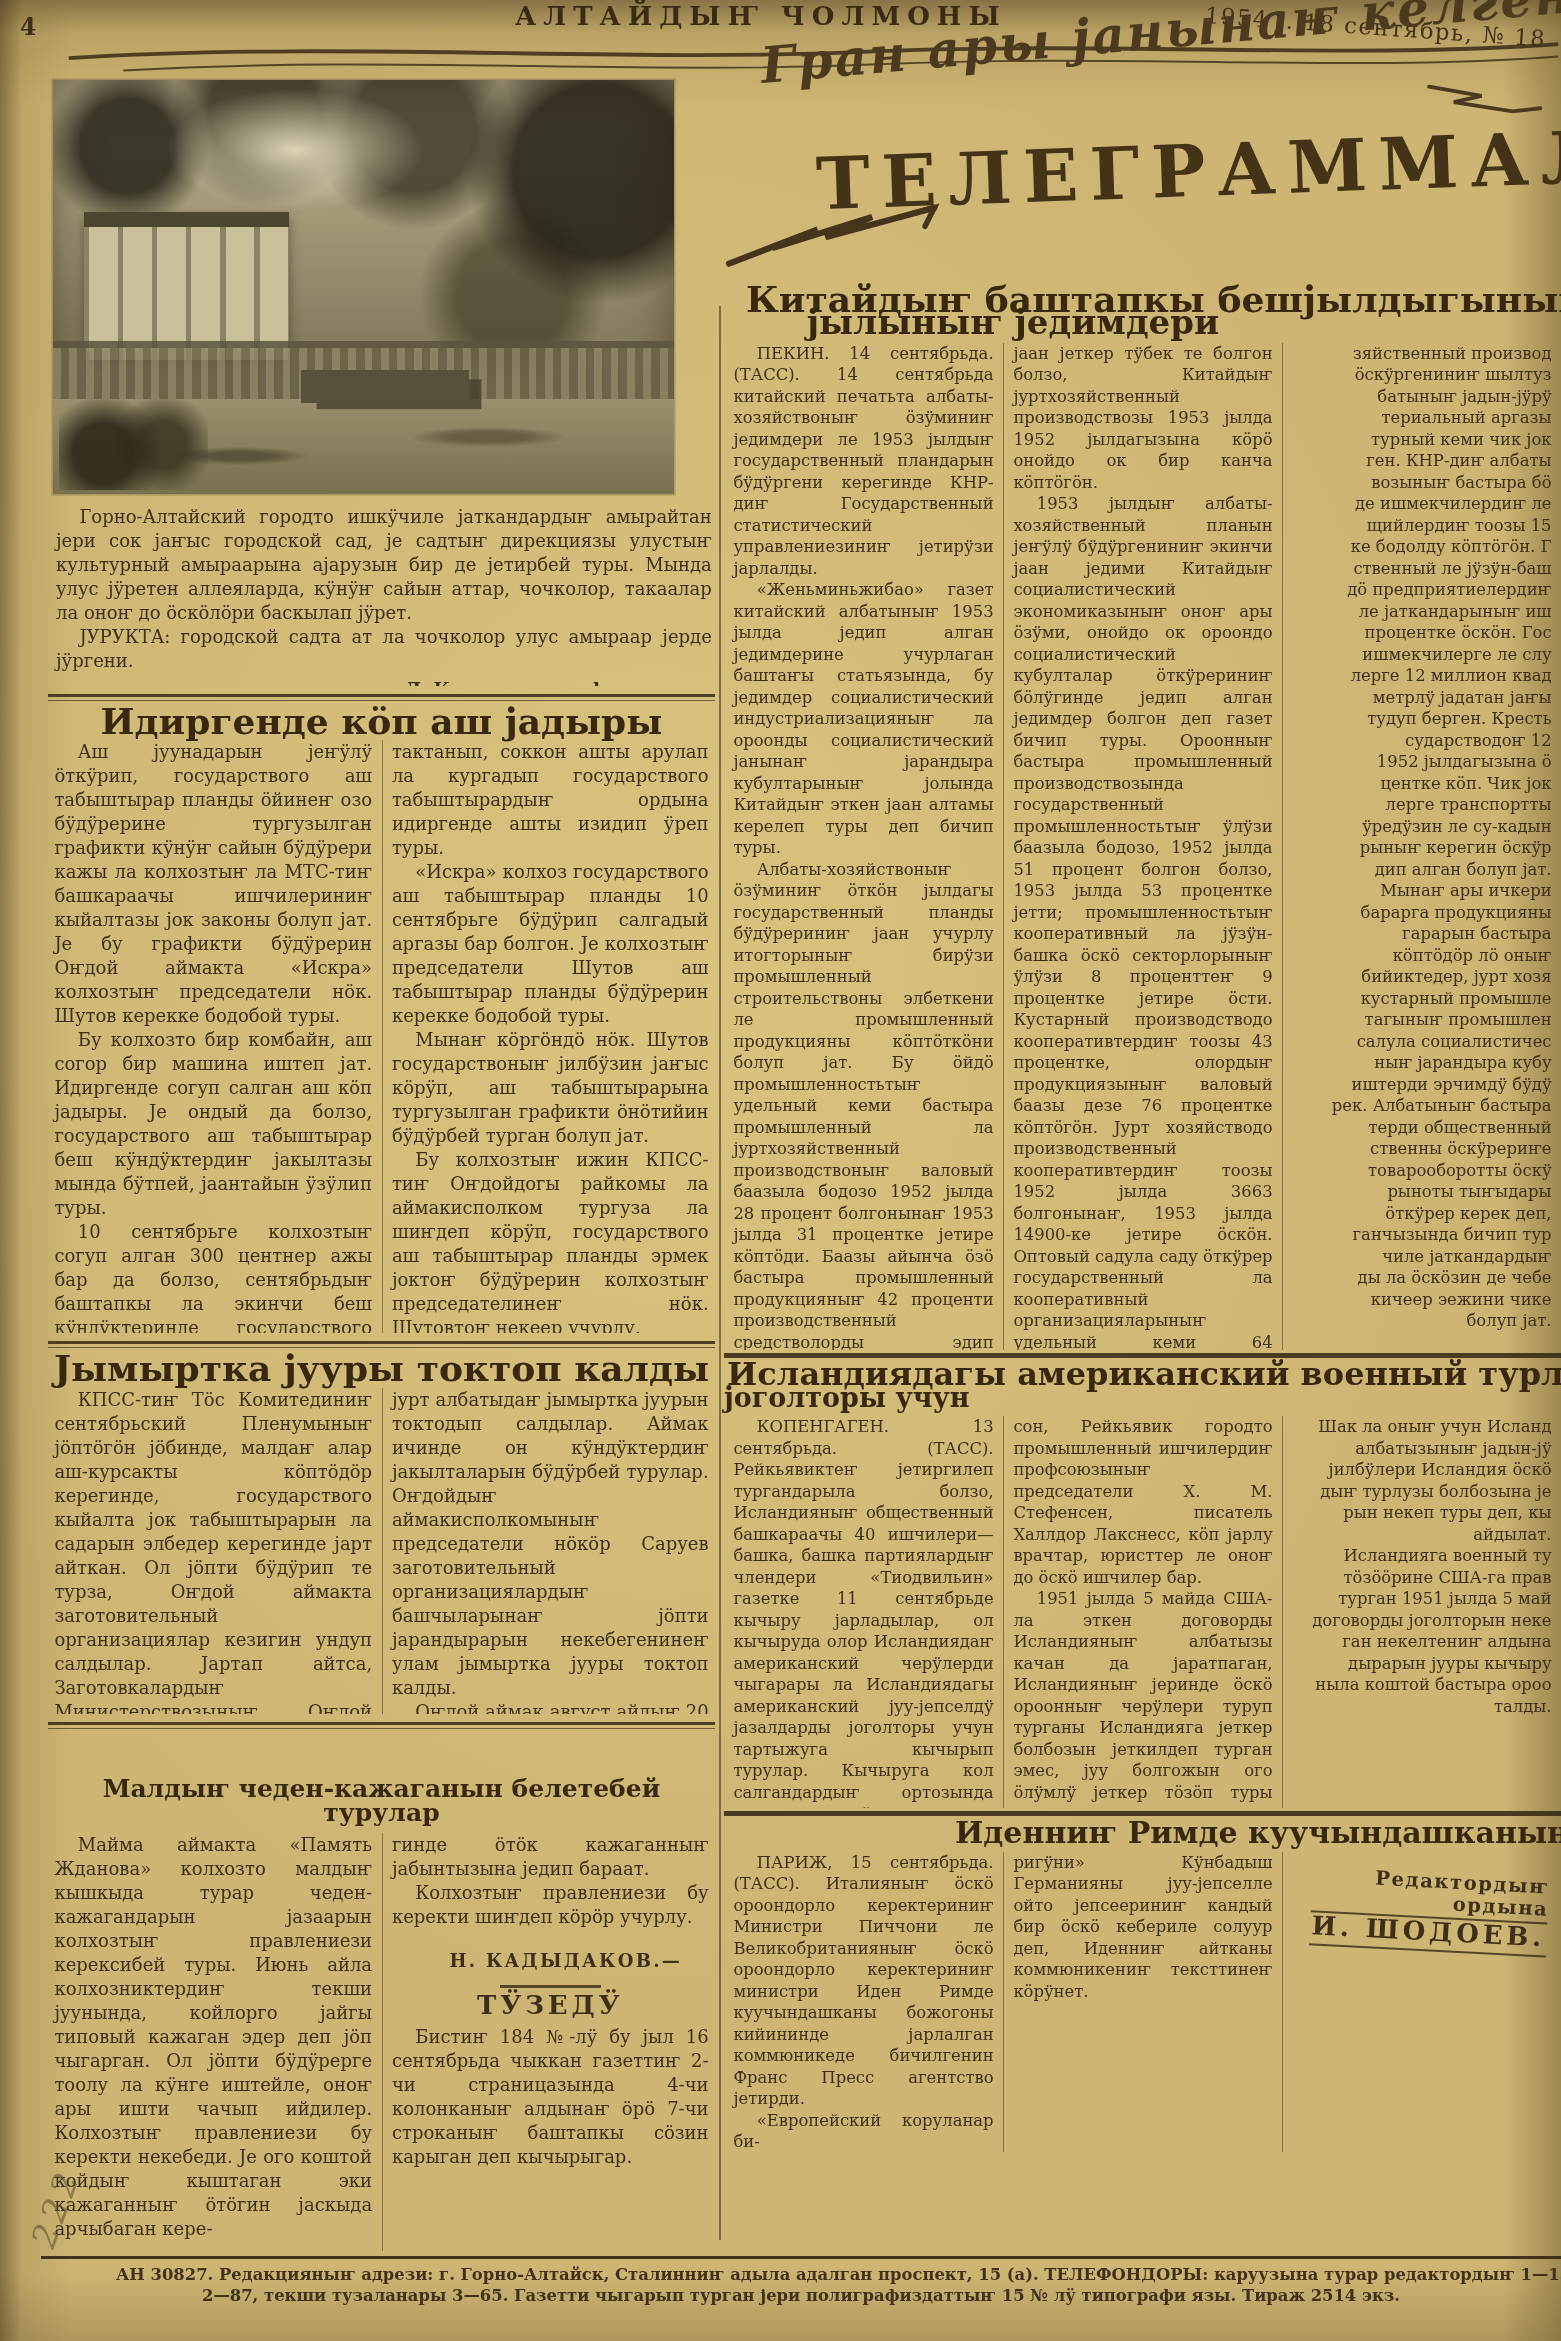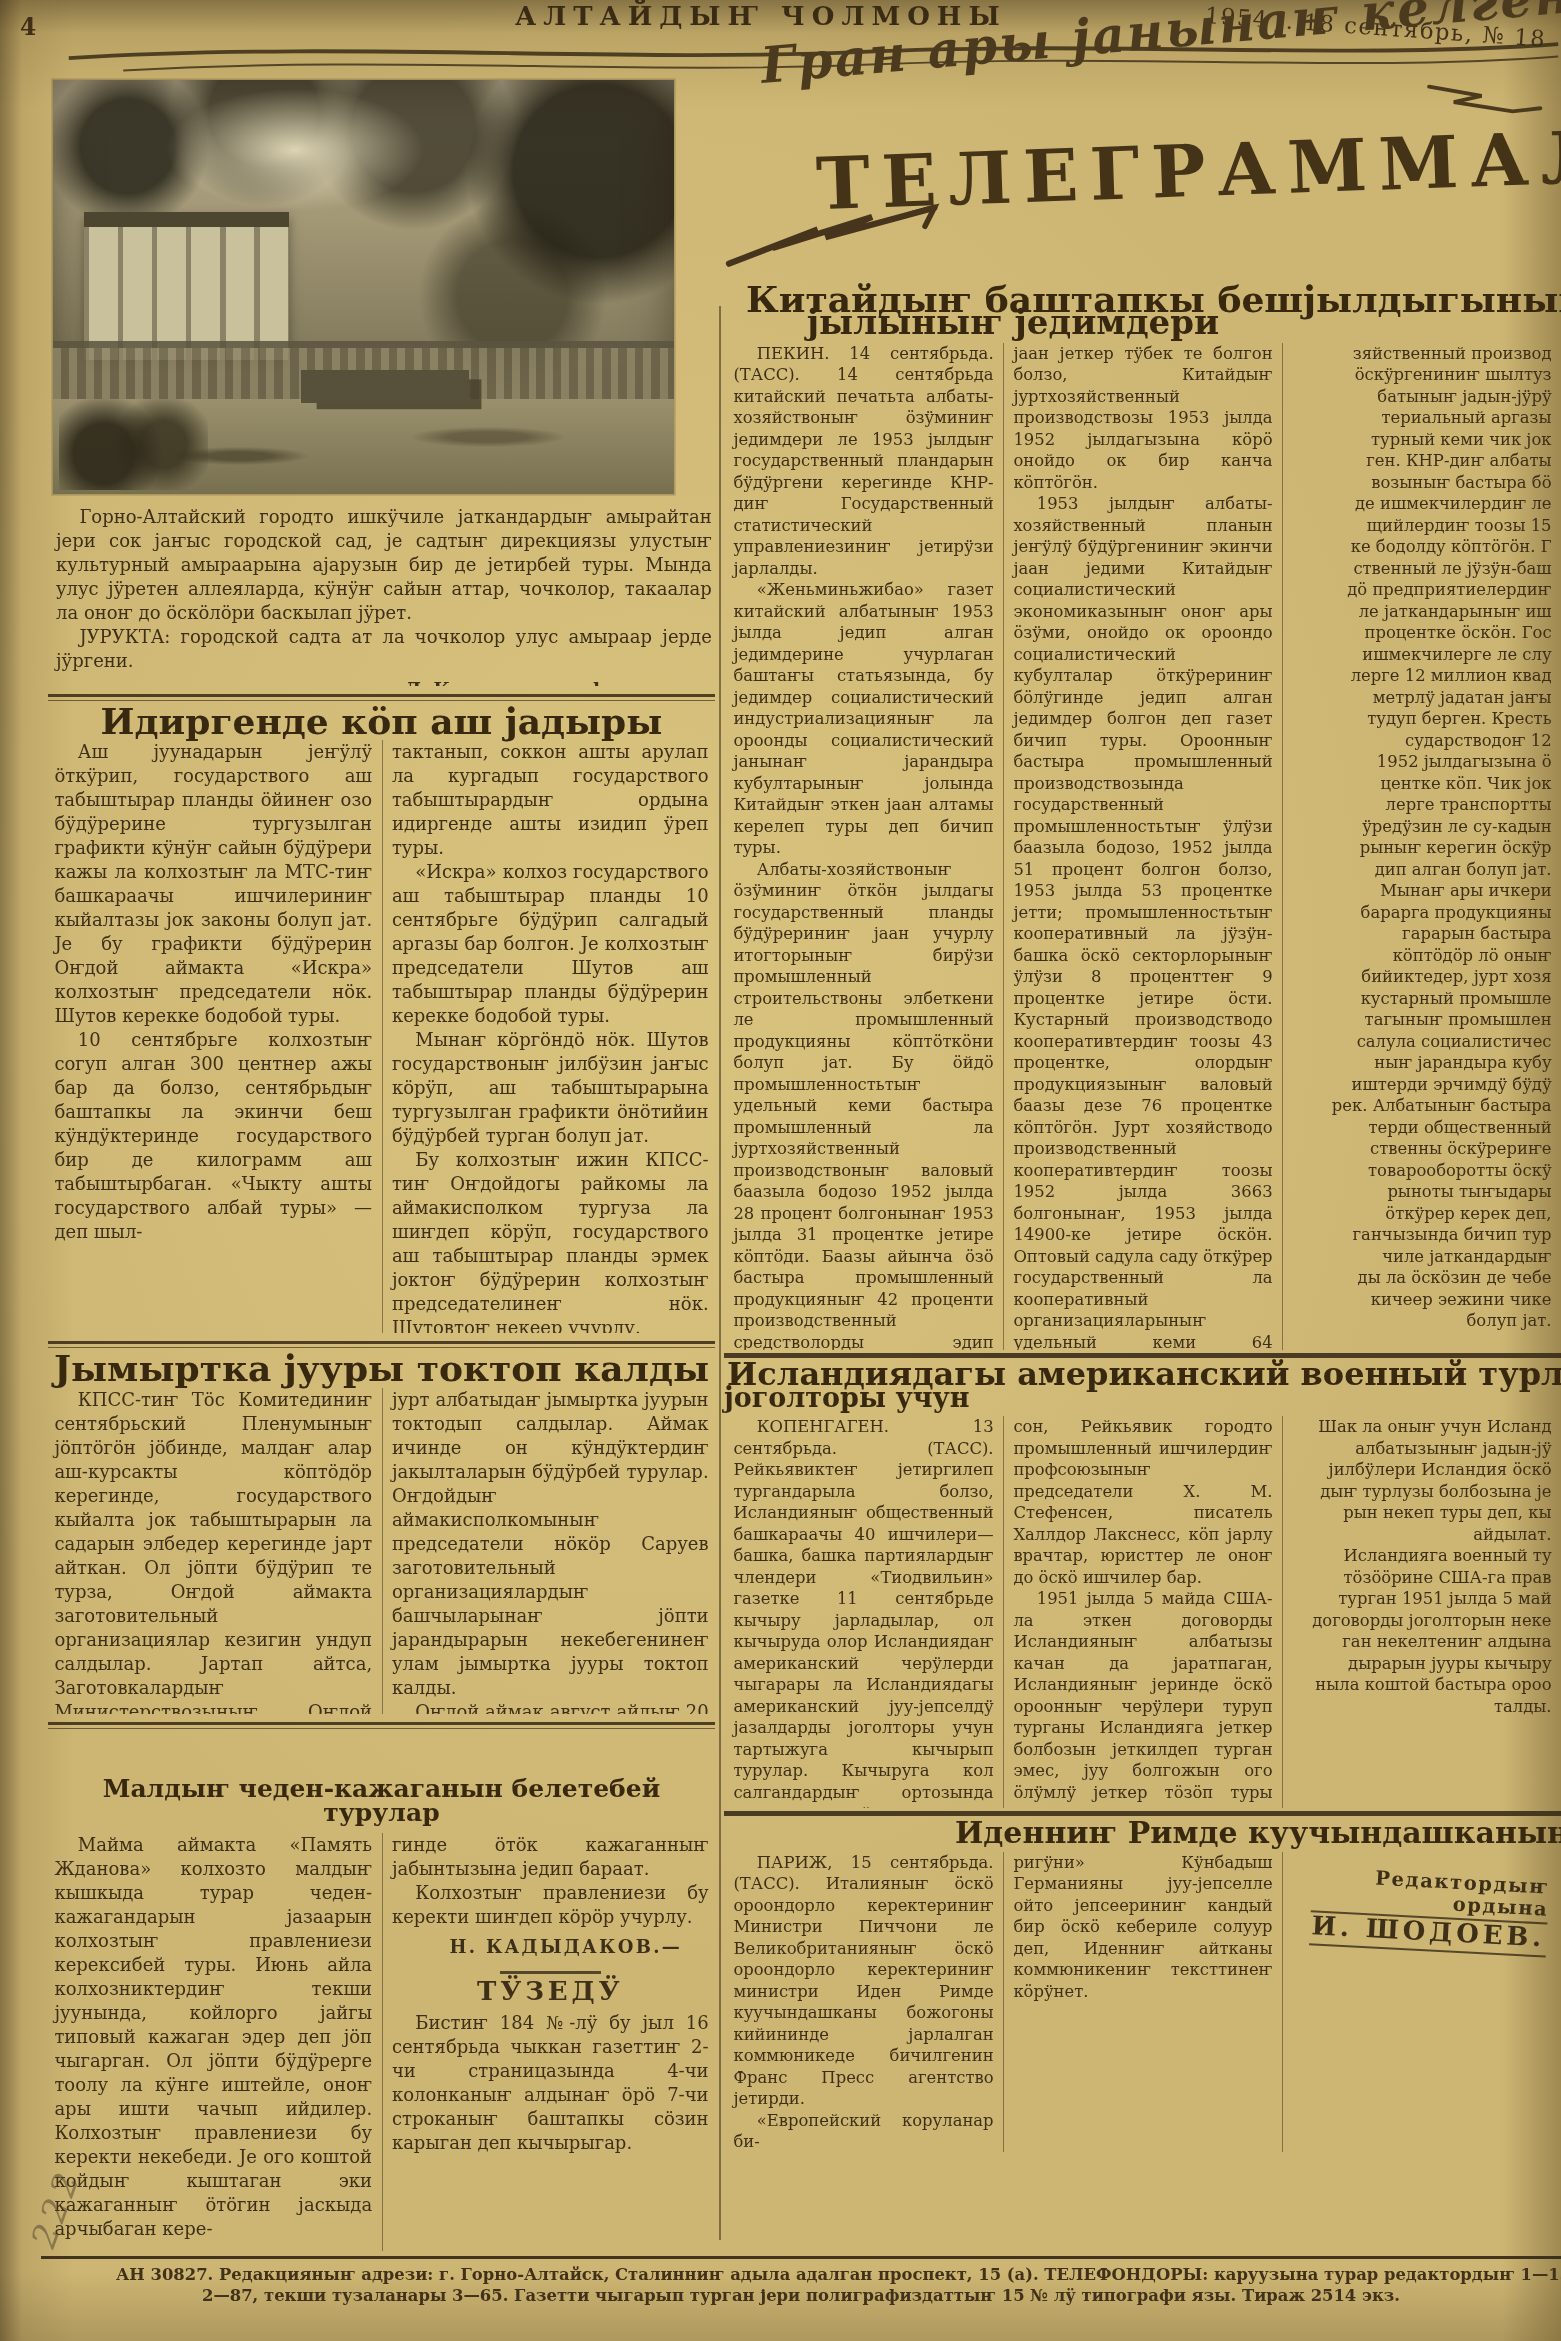--- a/index.html
+++ b/index.html
@@ -23,21 +23,21 @@
   .left-region  { position:absolute; left:45px;  top:80px; width:673px; font-size:18px; line-height:24px; }
   .right-region { position:absolute; left:724px; top:41px;  width:837px; font-size:16.4px; line-height:21.5px; }
   .main-vrule { position:absolute; left:719px; top:306px; height:1934px; width:1.6px; background:rgba(60,45,24,.55); }
   p { margin:0; text-indent:23.4px; text-align:justify; }
   p.cont { text-indent:0; }
   .cols { display:flex; overflow:hidden; }
   .col { box-sizing:border-box; width:50%; padding:0 9.4px; overflow:hidden; }
   .cols3 .col { width:33.333%; }
   .col + .col { border-left:1.6px solid rgba(58,44,24,.5); }
   .art-title { font-weight:bold; text-align:center; margin:6.2px 0 7.8px; color:#37280f; }
-  .sig { text-align:right; font-weight:bold; letter-spacing:2.3px; padding-right:26.5px; margin-top:6px; }
+  .sig { text-align:right; font-weight:bold; letter-spacing:2.3px; padding-right:26.5px; margin-top:20px; }
   .rule-double { margin:7.8px 3.1px; border-top:3.1px solid rgba(55,42,22,.85); border-bottom:1.6px solid rgba(55,42,22,.65); height:3.1px; }
   .rule-heavy  { height:4.7px; background:rgba(50,38,20,.85); margin:3.1px 0 6.2px; }
   .rule-mini { width:101px; margin:12.5px auto 4.7px; border-top:3.1px solid rgba(55,42,22,.8); }
   .frag { white-space:pre-line; text-align:right; text-indent:0; }
   
   .photo { position:relative; width:621px; height:414px; margin-left:7.8px; overflow:hidden;
     box-shadow: inset 0 0 47px rgba(40,30,15,.55), 0 0 0 1.6px rgba(70,55,30,.25);
     background:
       radial-gradient(circle at 12% 16%, rgba(32,30,19,.80) 0 47px, rgba(32,30,19,0) 82px),
       radial-gradient(circle at 34% 8%,  rgba(42,38,23,.72) 0 55px, rgba(42,38,23,0) 94px),
@@ -125,20 +125,21 @@
       <div class="credit">Л. Колташевтиҥ фотозы.</div>
     </div>
 
     <div class="rule-double"></div>
 
     <section>
       <h2 class="art-title t-big">Идиргенде кöп аш јадыры</h2>
       <div class="cols h-a1">
         <div class="col">
           <p>Аш јуунадарын јеҥӱлӱ öткӱрип, государствого аш табыштырар планды öйинеҥ озо бӱдӱрерине тургузылган графикти кӱнӱҥ сайын бӱдӱрери кажы ла колхозтыҥ ла МТС-тиҥ башкараачы ишчилериниҥ кыйалтазы јок законы болуп јат. Је бу графикти бӱдӱрерин Оҥдой аймакта «Искра» колхозтыҥ председатели нöк. Шутов керекке бодобой туры.</p>
+          <p>Бу колхозто бир комбайн, аш согор бир машина иштеп јат. Идиргенде согуп салган аш кöп јадыры. Је ондый да болзо, государствого аш табыштырар беш кӱндӱктердиҥ јакылтазы мында бӱтпей, јаантайын ӱзӱлип туры.</p>
           <p>10 сентябрьге колхозтыҥ согуп алган 300 центнер ажы бар да болзо, сентябрьдыҥ баштапкы ла экинчи беш кӱндӱктеринде государствого бир де килограмм аш табыштырбаган. «Чыкту ашты государствого албай туры» — деп шыл-</p>
         </div>
         <div class="col">
           <p class="cont">тактанып, соккон ашты арулап ла кургадып государствого табыштырардыҥ ордына идиргенде ашты изидип ӱреп туры.</p>
           <p>«Искра» колхоз государствого аш табыштырар планды 10 сентябрьге бӱдӱрип салгадый аргазы бар болгон. Је колхозтыҥ председатели Шутов аш табыштырар планды бӱдӱрерин керекке бодобой туры.</p>
           <p>Мынаҥ кöргöндö нöк. Шутов государствоныҥ јилбӱзин јаҥыс кöрӱп, аш табыштырарына тургузылган графикти öнöтийин бӱдӱрбей турган болуп јат.</p>
           <p>Бу колхозтыҥ ижин КПСС-тиҥ Оҥдойдогы райкомы ла аймакисполком тургуза ла шиҥдеп кöрӱп, государствого аш табыштырар планды эрмек јоктоҥ бӱдӱрерин колхозтыҥ председателинеҥ нöк. Шутовтоҥ некеер учурлу.</p>
 
         </div>
       </div>

